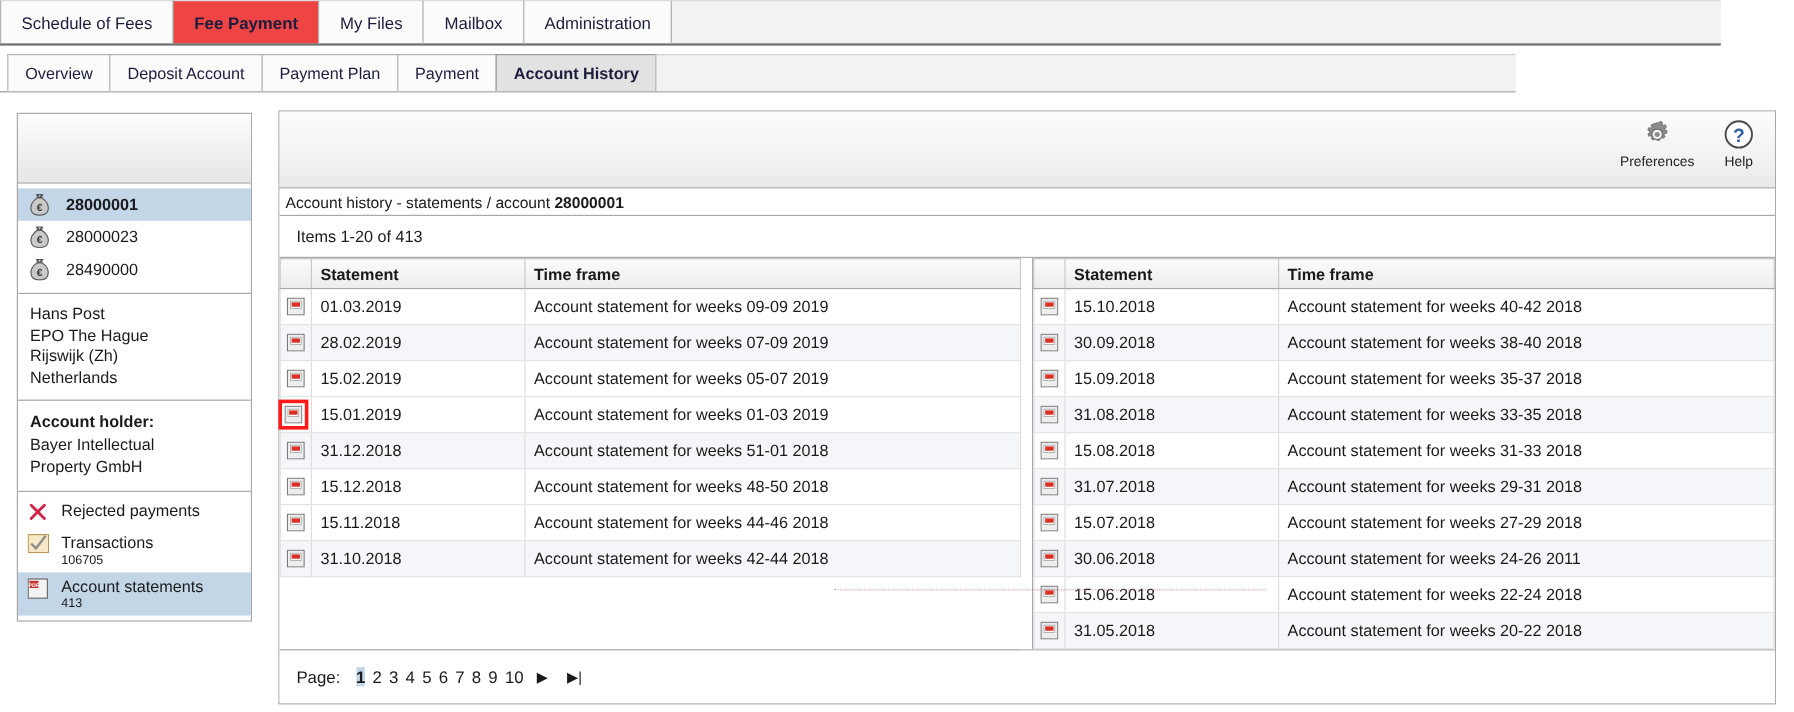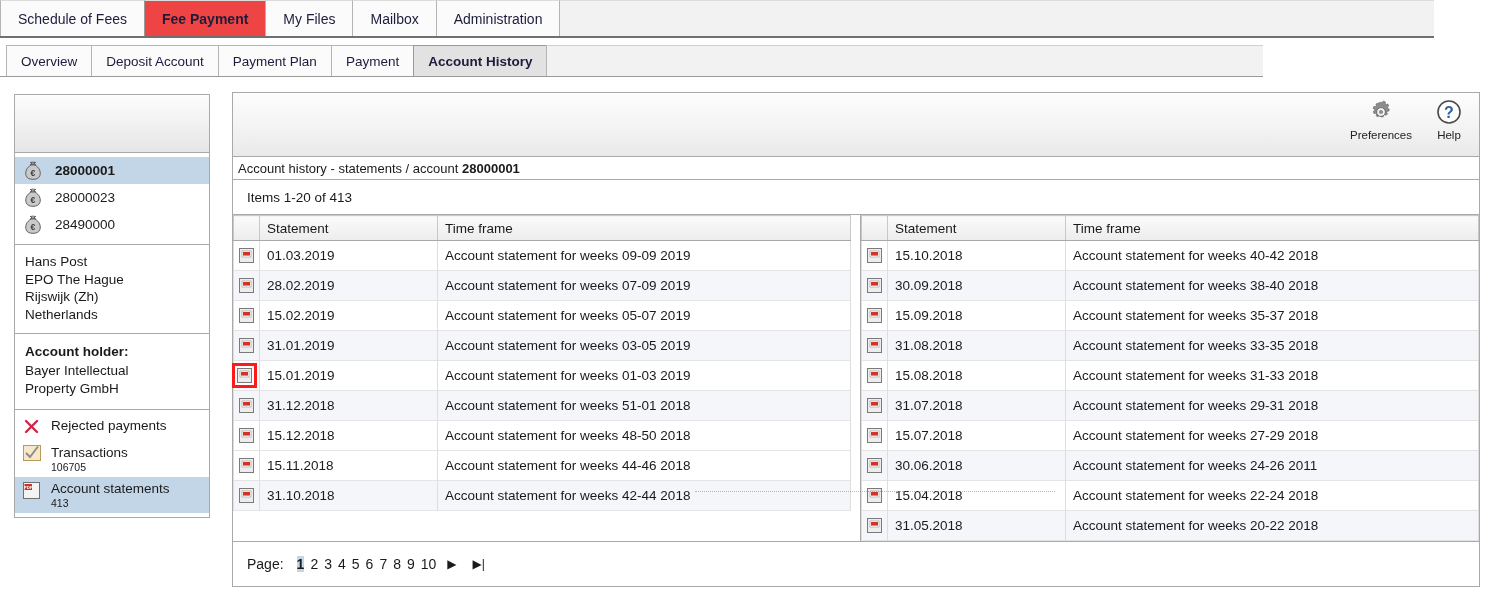--- a/index.html
+++ b/index.html
@@ -163,21 +163,21 @@
   #tables-wrap { display: flex; background: #ffffff; }
   .tbl-half { width: 619px; }
   .tbl-gap  { width: 10px; background: #ffffff; border-right: 1px solid #a9a9a9; }
 
   table.stm { border-collapse: collapse; width: 100%; table-layout: fixed; }
   table.stm th {
     background: linear-gradient(to bottom,#fbfbfb,#ececec);
     border-bottom: 1px solid #a9a9a9;
     border-right: 1px solid #c8c8c8;
     border-top: 1px solid #c8c8c8;
-    font-weight: normal; font-size: 13.5px;
+    font-weight: bold; font-size: 13.5px;
     text-align: left; height: 25px; padding: 0 0 0 7px;
     color: #1a1a1a;
     margin-top: 23px;
   }
   table.stm th.c-ico { width: 26px; padding: 0; border-left: 1px solid #c8c8c8; }
   table.stm th.c-stm { width: 178px; }
   table.stm th.c-tfr { border-right: 1px solid #c8c8c8; }
   table.stm td {
     height: 30px; font-size: 13.5px; padding: 0 0 0 7px;
     border-right: 1px solid #dedede;
@@ -393,29 +393,20 @@
             </tr>
             <tr class="odd">
               <td class="c-ico"><span><svg class="pdf-ico" viewBox="0 0 15 15">
                     <rect x="0.5" y="0.5" width="14" height="14" fill="#ededed" stroke="#7a7a7a" stroke-width="1"></rect>
                     <rect x="3" y="3" width="9" height="6" fill="#ffffff" stroke="#9a9a9a" stroke-width="0.6"></rect>
                     <rect x="4" y="4" width="7" height="3.6" fill="#d93025"></rect>
                   </svg></span></td>
               <td class="c-stm">15.02.2019</td>
               <td>Account statement for weeks 05-07 2019</td>
             </tr>
-            <tr class="alt">
-              <td class="c-ico"><span><svg class="pdf-ico" viewBox="0 0 15 15">
-                    <rect x="0.5" y="0.5" width="14" height="14" fill="#ededed" stroke="#7a7a7a" stroke-width="1"></rect>
-                    <rect x="3" y="3" width="9" height="6" fill="#ffffff" stroke="#9a9a9a" stroke-width="0.6"></rect>
-                    <rect x="4" y="4" width="7" height="3.6" fill="#d93025"></rect>
-                  </svg></span></td>
-              <td class="c-stm">31.01.2019</td>
-              <td>Account statement for weeks 03-05 2019</td>
-            </tr>
             <tr class="odd">
               <td class="c-ico"><span class="pdf-hl"><span><svg class="pdf-ico" viewBox="0 0 15 15">
                       <rect x="0.5" y="0.5" width="14" height="14" fill="#ededed" stroke="#7a7a7a" stroke-width="1"></rect>
                       <rect x="3" y="3" width="9" height="6" fill="#ffffff" stroke="#9a9a9a" stroke-width="0.6"></rect>
                       <rect x="4" y="4" width="7" height="3.6" fill="#d93025"></rect>
                     </svg></span></span></td>
               <td class="c-stm">15.01.2019</td>
               <td>Account statement for weeks 01-03 2019</td>
             </tr>
             <tr class="alt">
@@ -541,21 +532,21 @@
                   </svg></span></td>
               <td class="c-stm">30.06.2018</td>
               <td>Account statement for weeks 24-26 2011</td>
             </tr>
             <tr class="odd">
               <td class="c-ico"><span><svg class="pdf-ico" viewBox="0 0 15 15">
                     <rect x="0.5" y="0.5" width="14" height="14" fill="#ededed" stroke="#7a7a7a" stroke-width="1"></rect>
                     <rect x="3" y="3" width="9" height="6" fill="#ffffff" stroke="#9a9a9a" stroke-width="0.6"></rect>
                     <rect x="4" y="4" width="7" height="3.6" fill="#d93025"></rect>
                   </svg></span></td>
-              <td class="c-stm">15.04.2018</td>
+              <td class="c-stm">15.06.2018</td>
               <td>Account statement for weeks 22-24 2018</td>
             </tr>
             <tr class="alt">
               <td class="c-ico"><span><svg class="pdf-ico" viewBox="0 0 15 15">
                     <rect x="0.5" y="0.5" width="14" height="14" fill="#ededed" stroke="#7a7a7a" stroke-width="1"></rect>
                     <rect x="3" y="3" width="9" height="6" fill="#ffffff" stroke="#9a9a9a" stroke-width="0.6"></rect>
                     <rect x="4" y="4" width="7" height="3.6" fill="#d93025"></rect>
                   </svg></span></td>
               <td class="c-stm">31.05.2018</td>
               <td>Account statement for weeks 20-22 2018</td>

